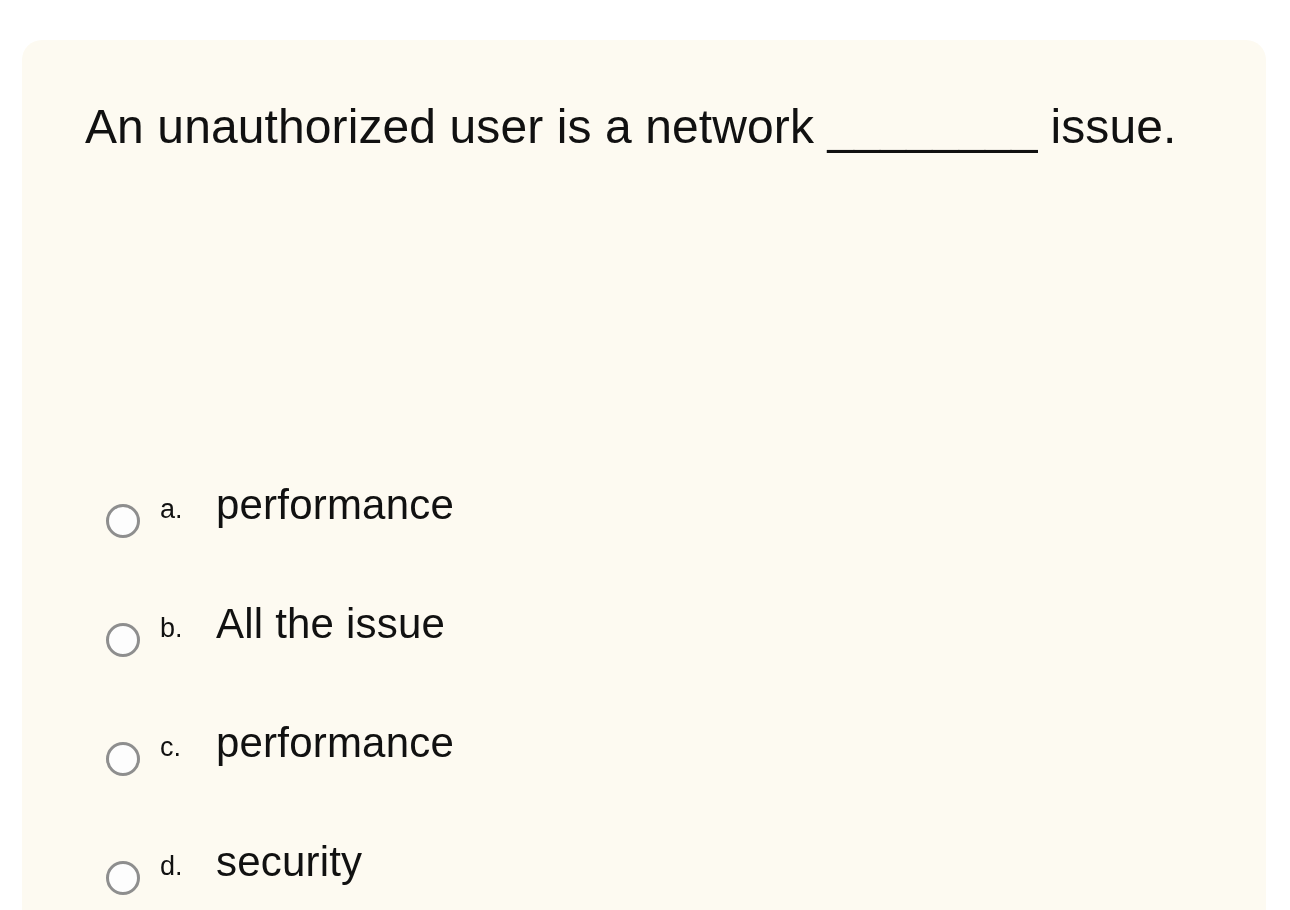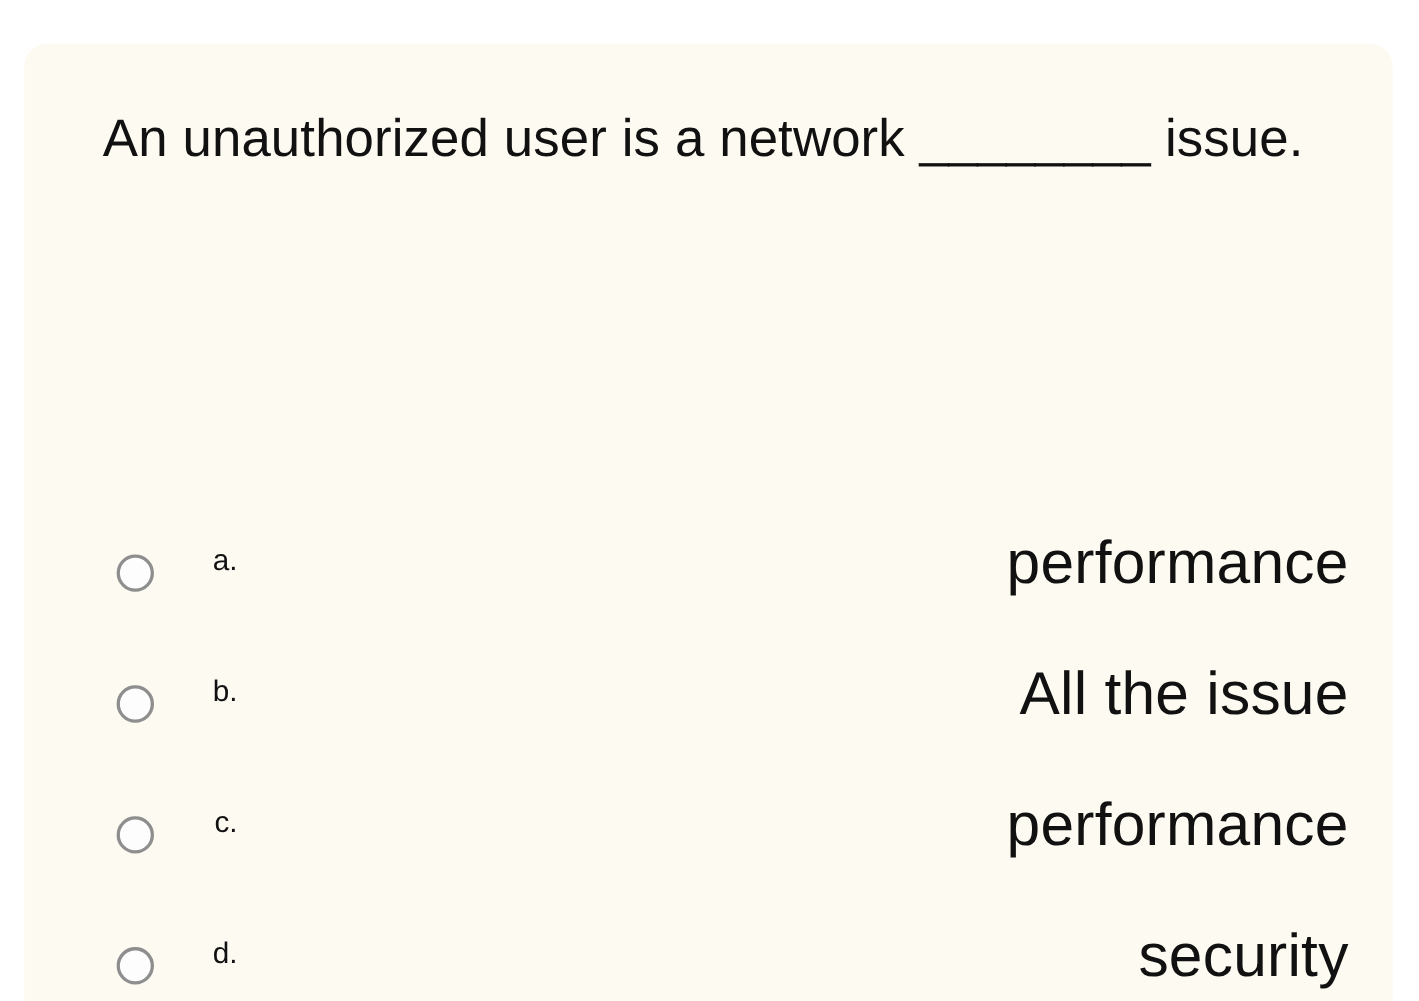--- a/index.html
+++ b/index.html
@@ -14,21 +14,20 @@
     overflow: hidden;
     font-family: "Liberation Sans", sans-serif;
     -webkit-font-smoothing: antialiased;
   }
 
   .page {
     position: relative;
     width: 1290px;
     height: 910px;
     background: #ffffff;
-    text-align: right;
   }
 
   
   .question-card {
     position: absolute;
     left: 22px;
     top: 40px;
     width: 1244px;      
     height: 900px;      
     background: #fdfaf1;
@@ -92,21 +91,21 @@
     margin-top: 14px;
     padding-left: 20px;
     box-sizing: border-box;
     font-size: 27px;
     line-height: 1;
     color: #111111;
   }
   .option-label {
     flex: 1 1 auto;
     margin-top: 0;
-    font-size: 55px;
+    font-size: 42px;
     line-height: 1.08;
     color: #111111;
     letter-spacing: 0.2px;
     cursor: pointer;
   }
 </style>
 </head>
 <body>
 
 <div class="page">

